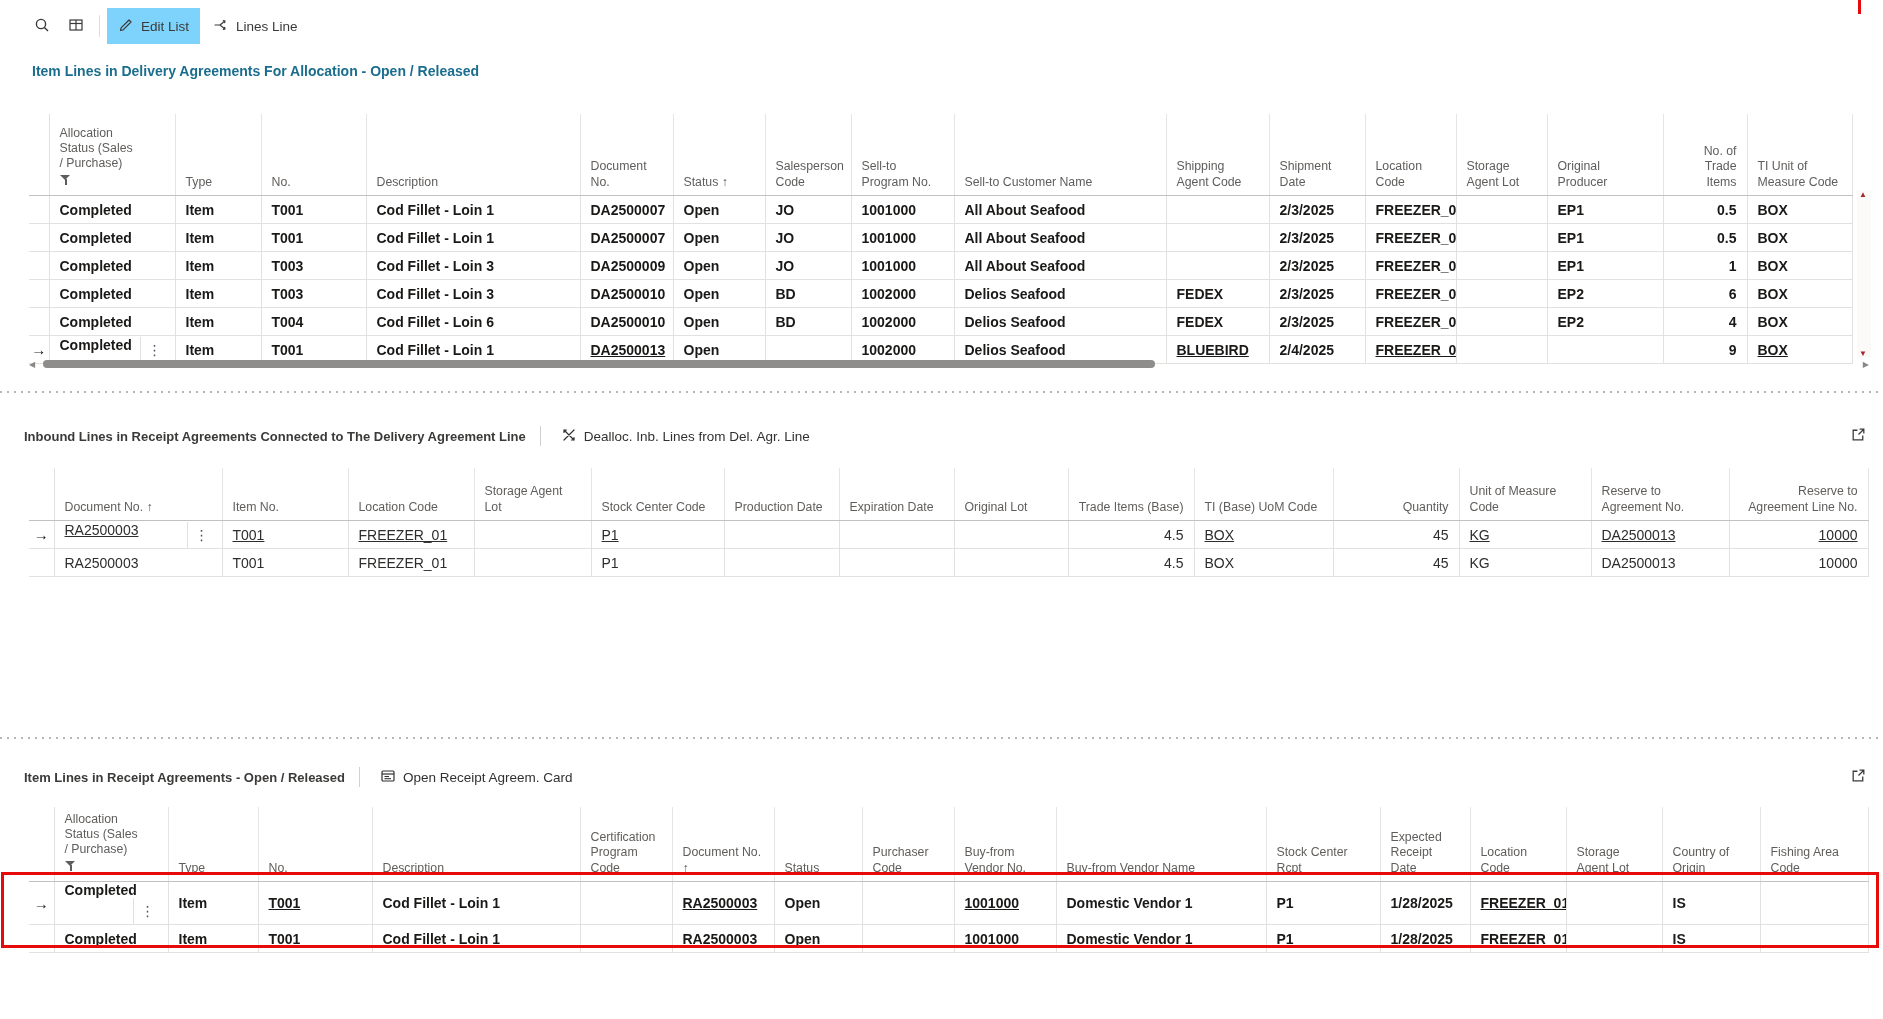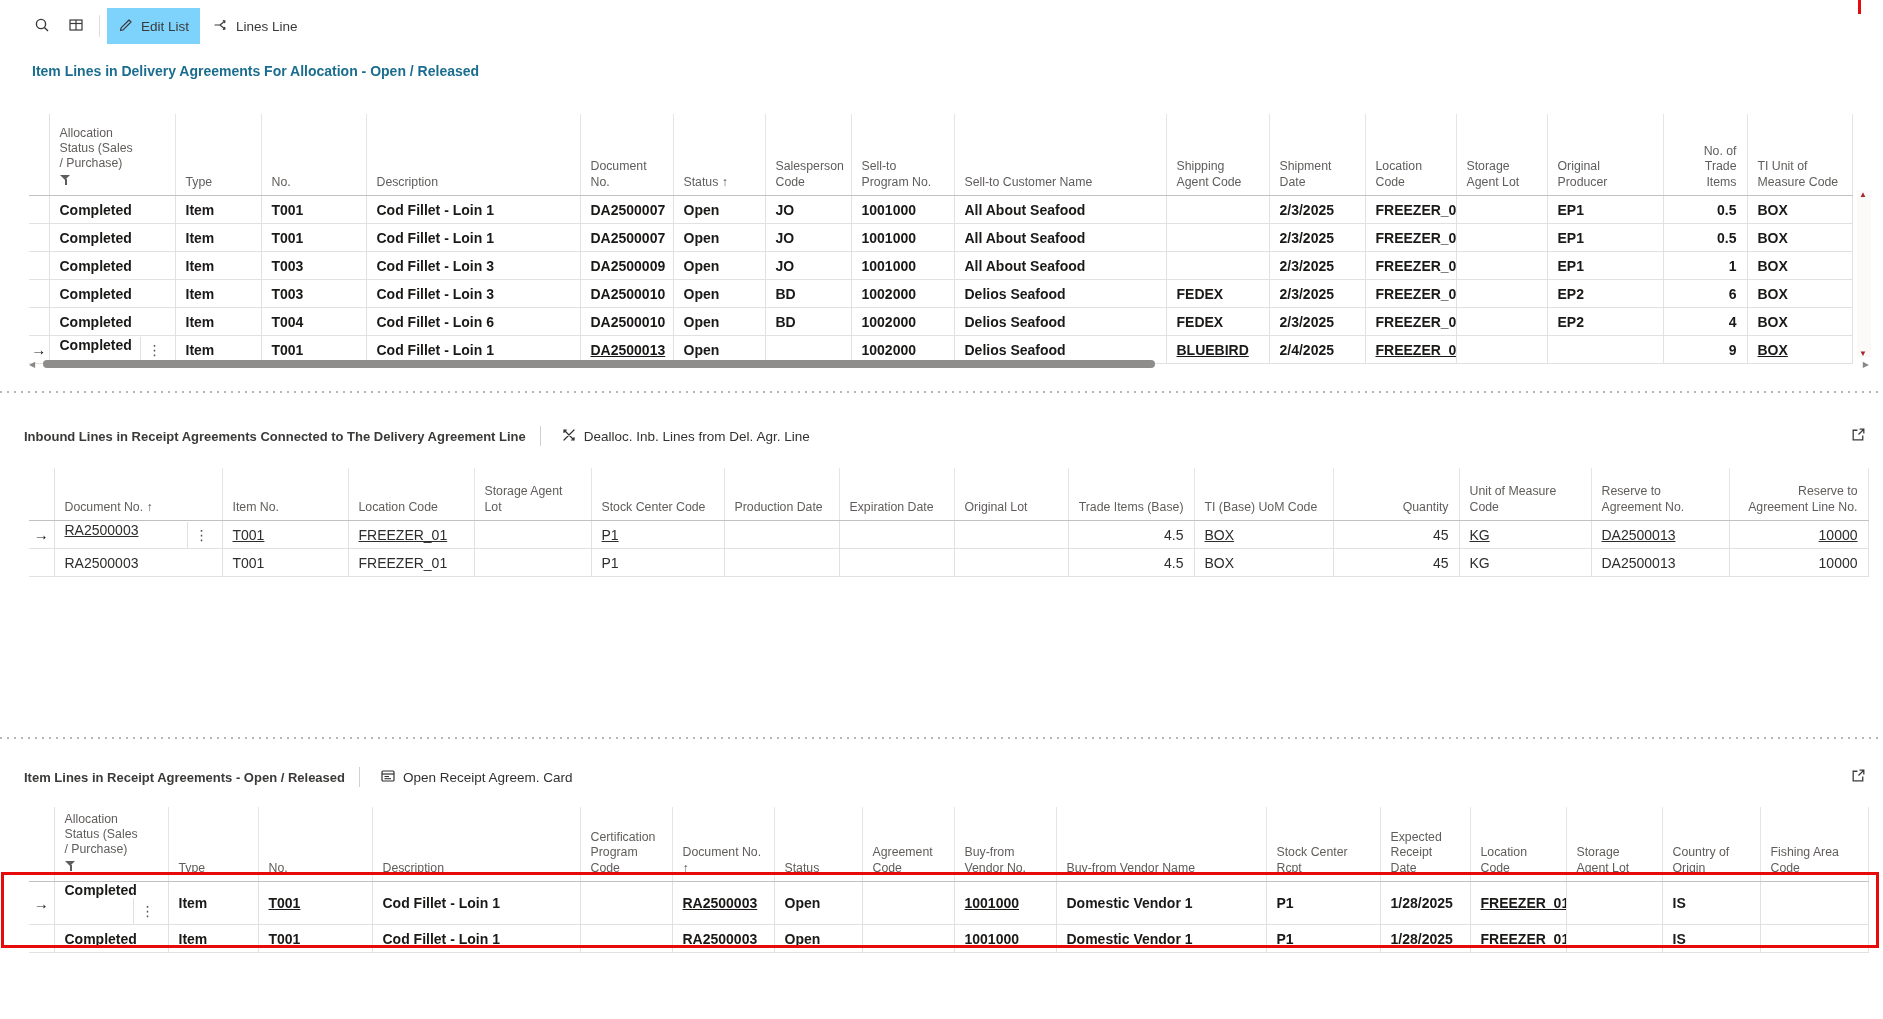--- a/index.html
+++ b/index.html
@@ -514,21 +514,21 @@
 Code</span>
           </th>
           <th>
             <span class="hlabel">Document No.
 ↑</span>
           </th>
           <th>
             <span class="hlabel">Status</span>
           </th>
           <th>
-            <span class="hlabel">Agreement
+            <span class="hlabel">Purchaser
 Code</span>
           </th>
           <th>
             <span class="hlabel">Buy-from
 Vendor No.</span>
           </th>
           <th>
             <span class="hlabel">Buy-from Vendor Name</span>
           </th>
           <th>

